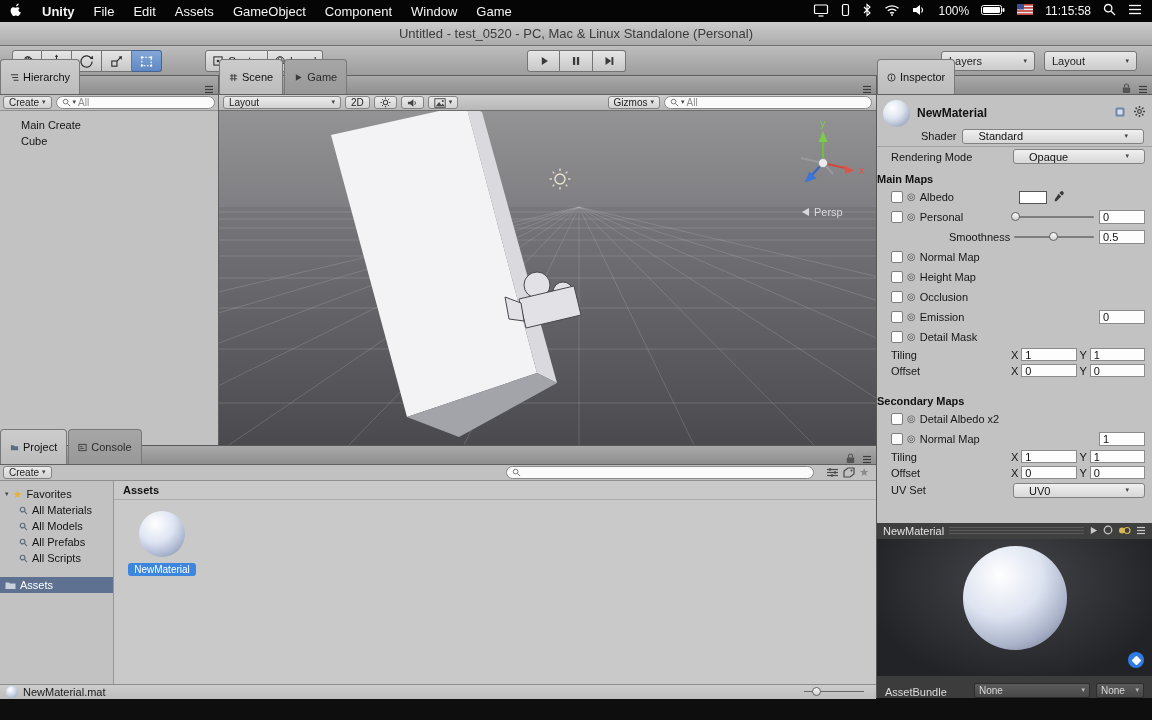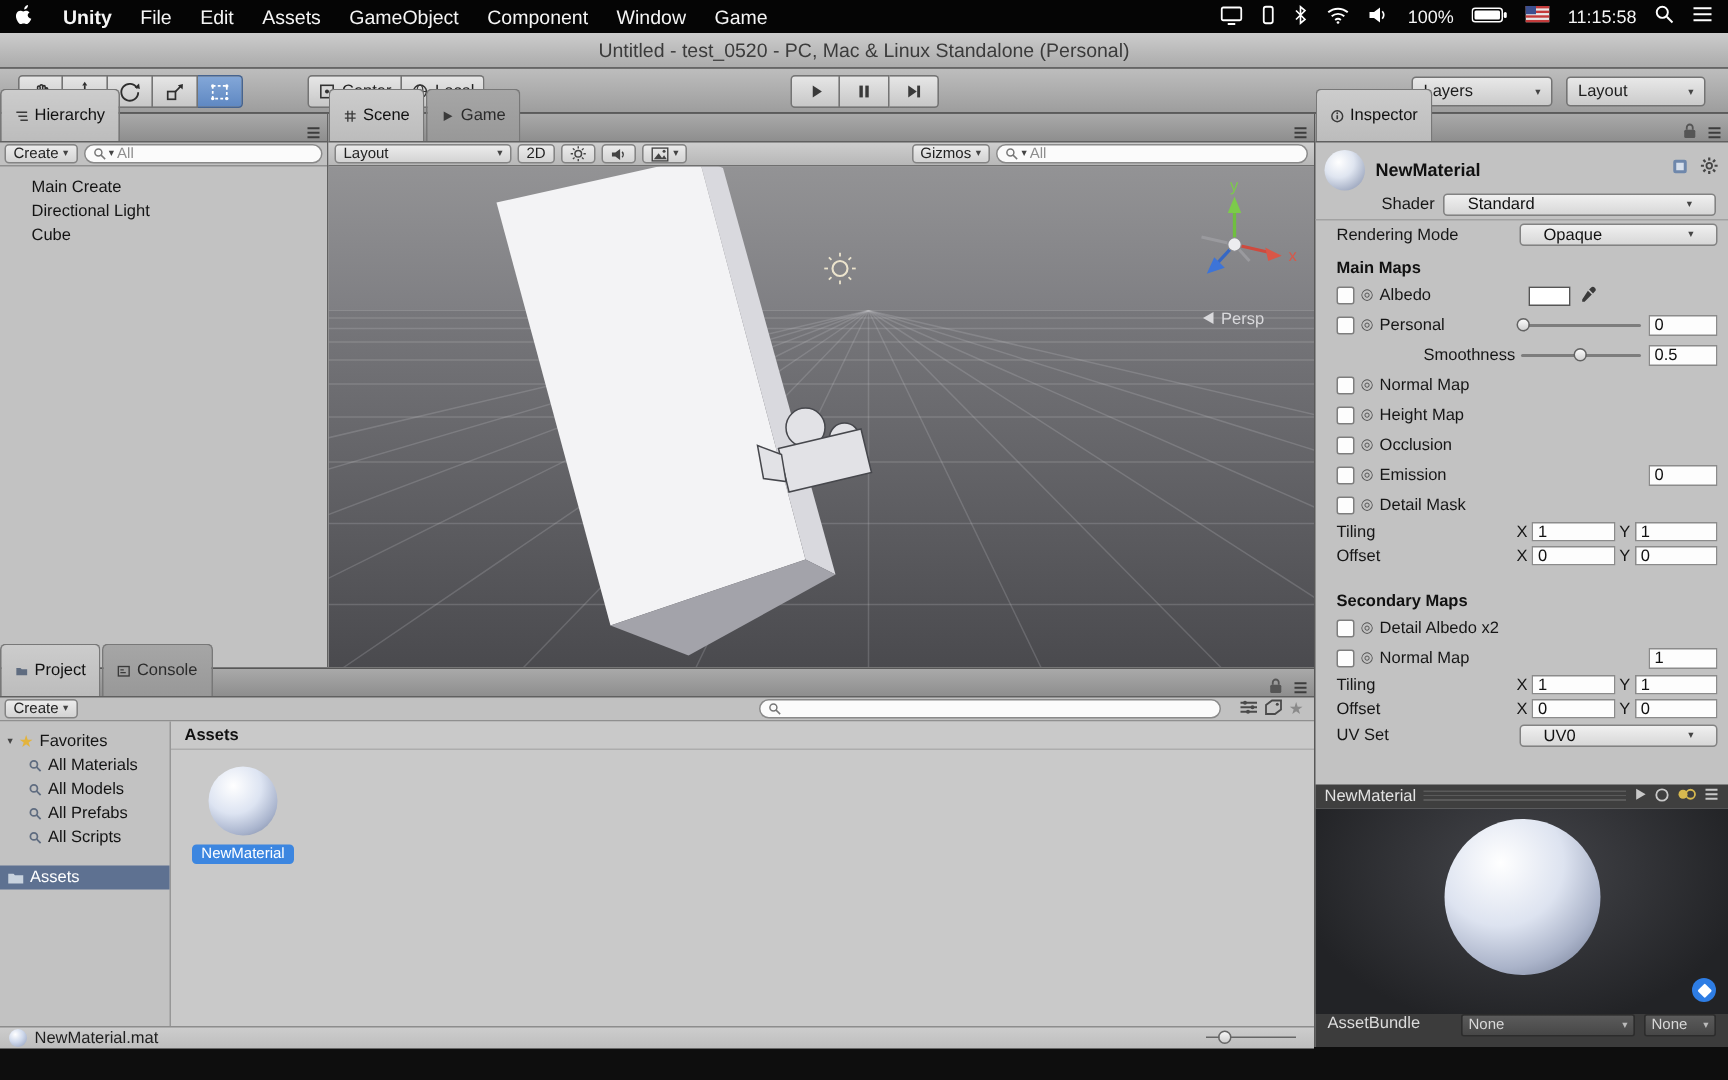--- a/index.html
+++ b/index.html
@@ -51,41 +51,41 @@
 .ihead{height:52px;padding:4px 6px 0 6px;border-bottom:1px solid #a2a2a2}
 .ihrow1{display:flex;align-items:center;gap:7px;height:28px}
 .matball{width:27px;height:27px;border-radius:50%;background:radial-gradient(circle at 35% 30%,#ffffff,#dfe5f0 40%,#9fa9c0 80%,#77819b)}
 .matname{font-weight:bold;font-size:12px;color:#111;flex:1}
 .ihrow2{display:flex;align-items:center;gap:6px;height:18px;padding-left:38px}
 .ilbl{font-size:11px;color:#161616}
 .dd{display:flex;align-items:center;justify-content:space-between;background:linear-gradient(#f0f0f0,#d7d7d7);border:1px solid #828282;border-radius:3px;font-size:11px;color:#111;padding:0 15px;height:15px}
 .ibody{position:relative;font-size:11px;color:#161616}
 .irow{position:relative;height:20px;display:flex;align-items:center;padding-left:14px}
 .tilerow{height:16px}
-.isec{height:20px;line-height:24px;padding-left:14px;font-weight:bold;font-size:11px;color:#111}
+.isec{height:20px;line-height:24px;font-weight:bold;font-size:11px;color:#111}
 .chk{width:12px;height:12px;background:#fdfdfd;border:1px solid #7e7e7e;border-radius:2px;flex:none}
 .odot{font-size:10px;color:#555;margin-left:4px}
 .mlbl{margin-left:4px;white-space:nowrap}
 .ctrl{position:absolute;left:136px;right:7px;top:2px}
 .numfield{position:absolute;right:7px;top:3px;width:46px;height:14px;background:#fdfdfd;border:1px solid #8b8b8b;font-size:11px;color:#111;padding:0 3px}
 .swatch{position:absolute;left:142px;top:4px;width:28px;height:13px;background:#ffffff;border:1px solid #555}
 .dropper{position:absolute;left:176px;top:3px}
 .slider{position:absolute;left:137px;width:80px;top:4px;height:12px}
 .slider i{position:absolute;left:0;right:0;top:5px;height:2px;background:#7d7d7d;border-radius:1px}
 .thumb{position:absolute;top:1px;width:9px;height:9px;border-radius:50%;background:linear-gradient(#fbfbfb,#d2d2d2);border:1px solid #636363;margin-left:-5px}
 .xy{position:absolute;left:134px;right:7px;top:1px;display:flex;align-items:center;gap:3px}
 .xyf{flex:1;min-width:0;height:13px;background:#fdfdfd;border:1px solid #8b8b8b;font-size:11px;padding:0 3px;color:#111}
 .preview{position:absolute;left:0;right:0;bottom:0}
 .pvhead{height:16px;background:#3f3f3f;display:flex;align-items:center;gap:5px;padding:0 6px;color:#e3e3e3;font-size:11px}
 .ridges{flex:1;height:9px;background:repeating-linear-gradient(180deg,#5a5a5a 0 1px,transparent 1px 3px)}
 .pvbody{height:137px;background:radial-gradient(ellipse at 50% 30%,#45464b,#222326 78%);position:relative}
 .pvball{position:absolute;left:50%;top:59px;width:104px;height:104px;margin:-52px 0 0 -52px;border-radius:50%;background:radial-gradient(circle at 36% 28%,#ffffff,#dde3f0 42%,#aab3c9 70%,#6e7890 95%)}
 .tagbtn{position:absolute;right:8px;bottom:8px;width:16px;height:16px;border-radius:50%;background:#2e7de4;display:flex;align-items:center;justify-content:center}
 .tagbtn i{width:7px;height:7px;background:#fff;transform:rotate(45deg);border-radius:1px;display:block}
-.abrow{height:22px;background:#3c3c3c;display:flex;align-items:flex-start;gap:6px;padding:0 8px;color:#dcdcdc;font-size:11px}
+.abrow{height:22px;background:#3c3c3c;display:flex;align-items:flex-end;gap:6px;padding:0 8px;color:#dcdcdc;font-size:11px}
 .dddark{display:flex;align-items:center;justify-content:space-between;background:linear-gradient(#5b5b5b,#474747);border:1px solid #2c2c2c;border-radius:2px;color:#d8d8d8;font-size:10px;height:15px;padding:0 4px}
 
 
 .proj{left:0;top:445px;width:876px;height:253px;background:#c5c5c5;border-top:1px solid #585858}
 .pbody{position:relative;height:203px;display:flex}
 .ptree{width:114px;background:#c2c2c2;border-right:1px solid #979797;padding-top:5px}
 .ptrow{height:16px;display:flex;align-items:center;gap:4px;font-size:11px;color:#141414;padding-left:5px}
 .ptrow.sub{padding-left:19px}
 .ptrow.selrow{background:#5e7191;color:#fff;margin-top:11px}
 .pmain{flex:1;background:#c9c9c9}
@@ -283,21 +283,20 @@
         <svg width="9" height="9" viewBox="0 0 10 10">
           <circle cx="4" cy="4" r="2.6" fill="none" stroke="#777" stroke-width="1.1"></circle>
           <line x1="6" y1="6" x2="9" y2="9" stroke="#777" stroke-width="1.1"></line>
         </svg>
         <span class="caret uicon">▾</span>
         <span>All</span>
       </div>
   </div>
   <div class="tree">
     <div class="trow">Main Create</div>
-    <div class="trow">Directional Light</div>
     <div class="trow">Cube</div>
   </div>
 </div>
 
 <div class="abs scenep">
   <div class="tabstrip">
     <div class="tab">
         <svg width="9" height="9" viewBox="0 0 10 10">
           <path d="M1 3.2h8M1 6.4h8M3.2 1v8M6.4 1v8" stroke="#3a3a3a" stroke-width="1"></path>
         </svg>

